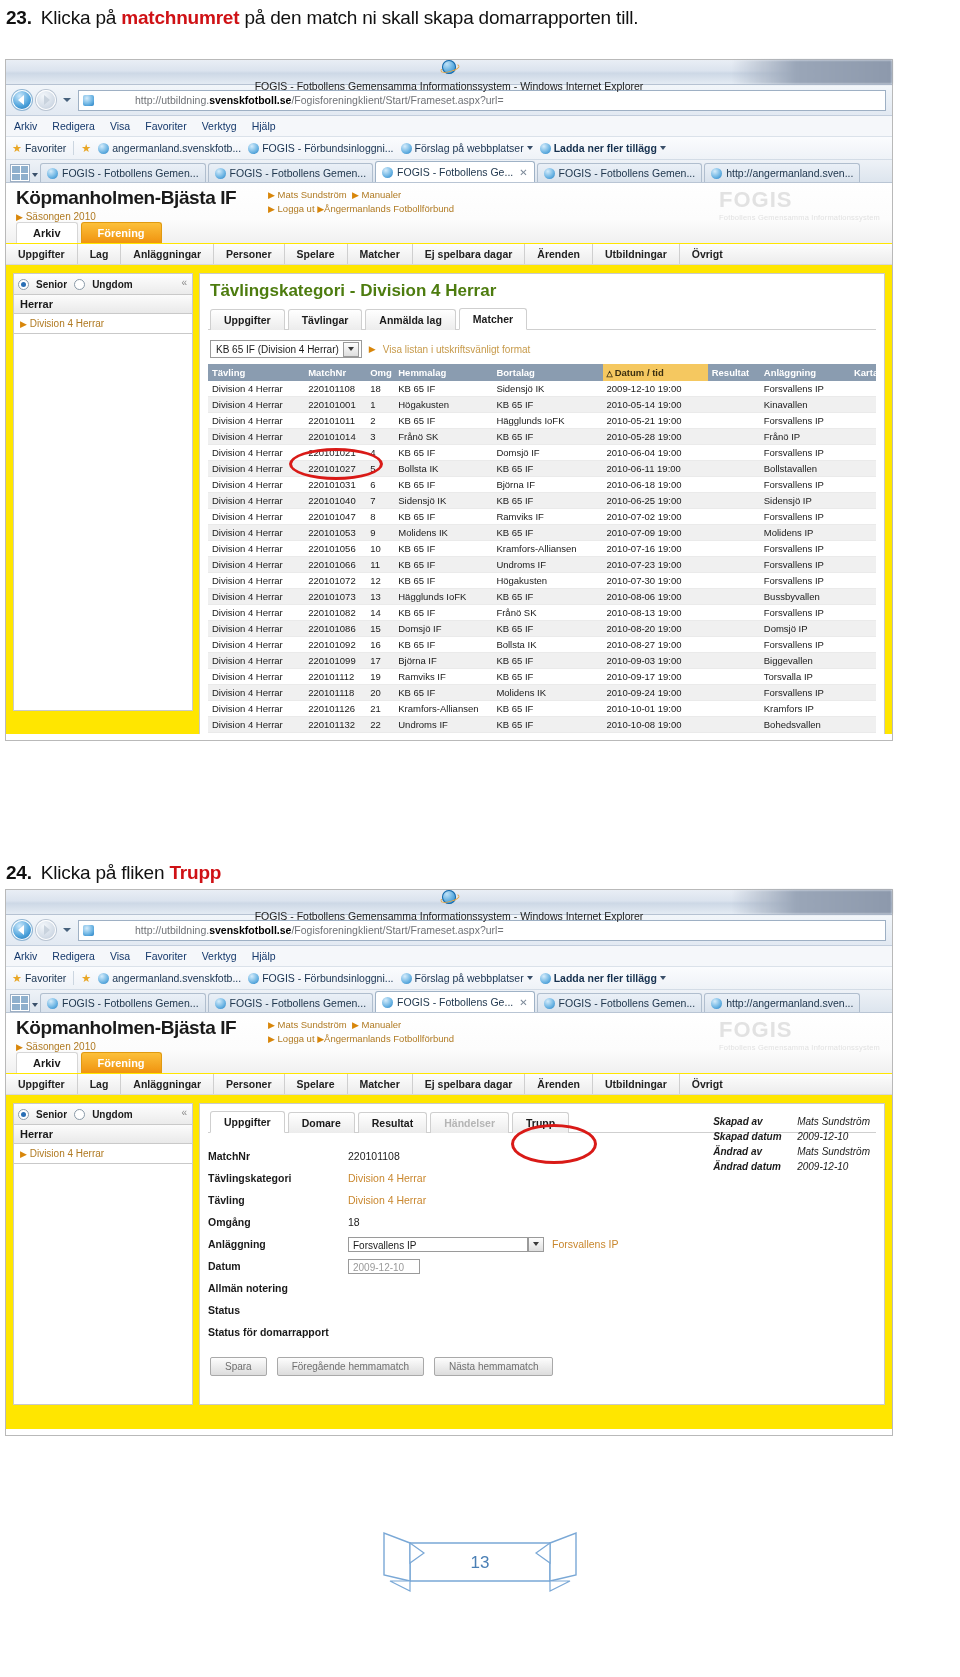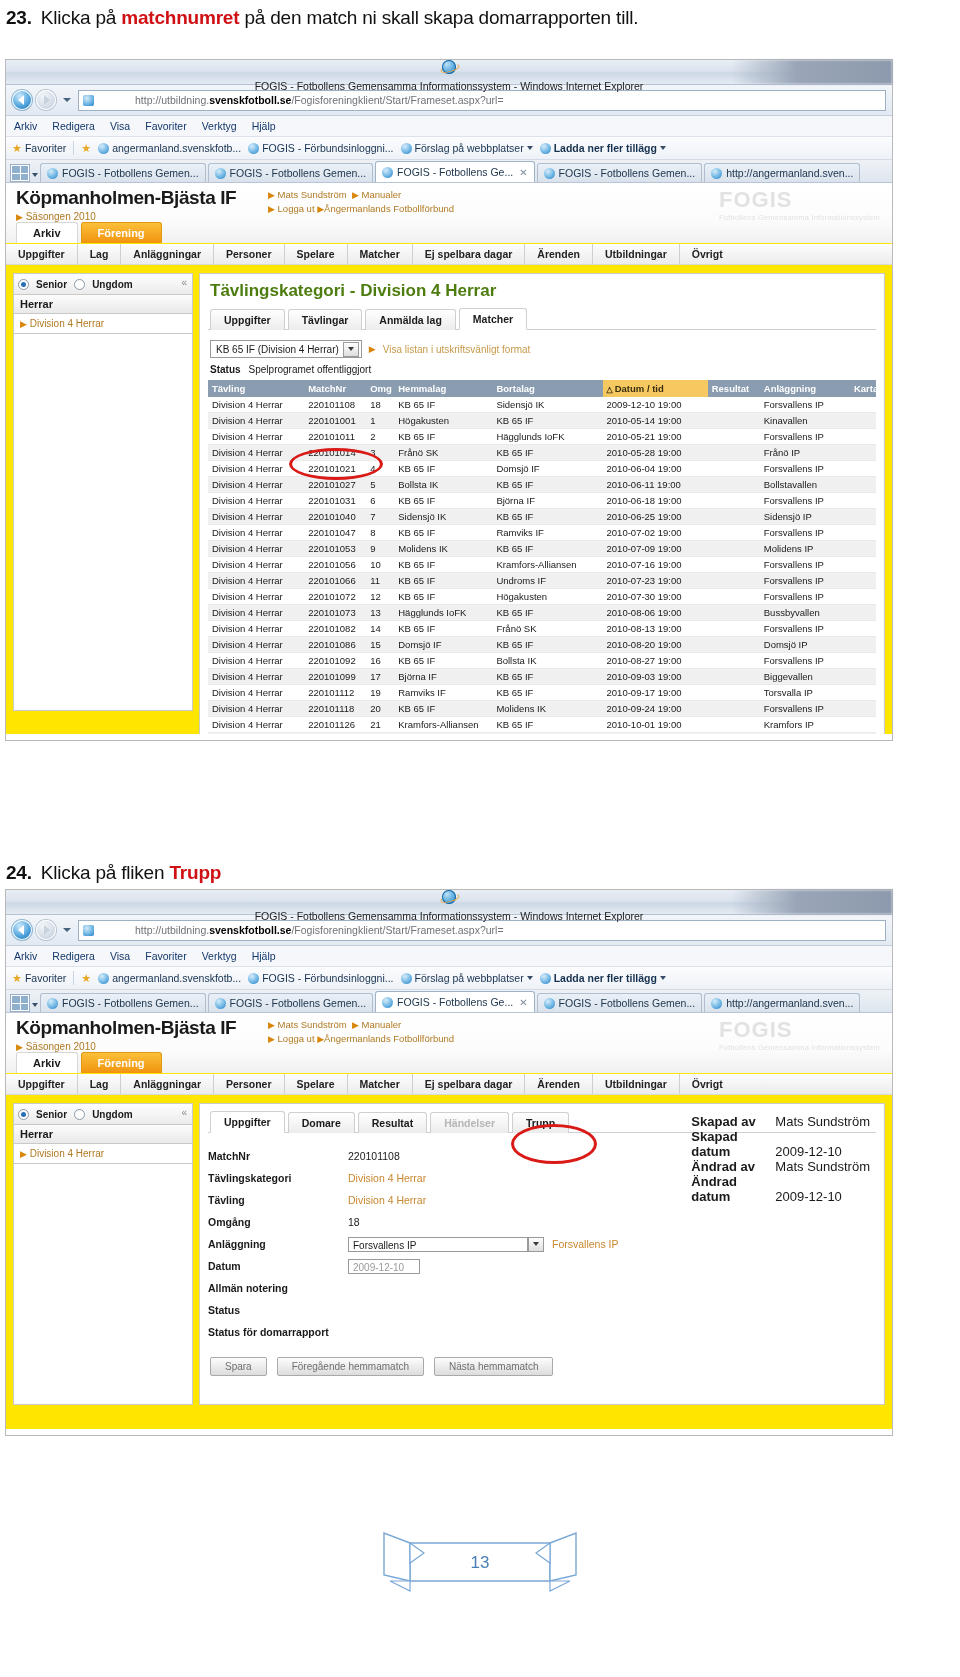--- a/index.html
+++ b/index.html
@@ -232,21 +232,21 @@
   .formrow{display:flex;align-items:center;height:22px;font-size:10.5px;}
   .formrow .flabel{width:140px;font-weight:bold;color:#1a1a1a;flex:none;}
   .formrow .fval{color:#1a1a1a;}
   .formrow .fval.orange{color:#c9872e;}
   .inputbox{
     border:1px solid #9a9a9a;background:#fff;height:15px;line-height:15px;
     font-size:10px;padding:0 4px;color:#1a1a1a;box-sizing:border-box;
   }
   .inputbox.dim{color:#9a9a9a;}
   .ddl{display:flex;align-items:center;}
-  .meta{position:absolute;right:14px;top:10px;font-size:13px;line-height:15px;}
+  .meta{position:absolute;right:14px;top:10px;font-size:10px;line-height:15px;font-style:italic;}
   .meta .k{font-weight:bold;display:inline-block;width:84px;color:#1a1a1a;}
   .meta .v{color:#1a1a1a;}
   .btnrow{display:flex;gap:10px;margin-top:14px;padding-left:2px;}
   .gbtn{
     background:linear-gradient(to bottom,#fdfdfd,#dcdcdc);
     border:1px solid #a9a9a9;font-size:10px;color:#6f6f6f;
     padding:3px 14px;white-space:nowrap;border-radius:2px;
   }
   
   .ribbon{position:absolute;left:50%;transform:translateX(-50%);bottom:72px;}
@@ -401,23 +401,20 @@
           <span class="selbox">
               <span>KB 65 IF (Division 4 Herrar)</span>
               <span class="selbtn">
                 <i></i>
               </span>
             </span>
           <span class="arrow">▶</span>
           <span class="printlink">Visa listan i utskriftsvänligt format</span>
         </div>
 
-        <div class="statusline">
-          <b>Status</b><span>Spelprogramet offentliggjort</span>
-        </div>
 
         <table class="matches" id="matches-table">
           <colgroup>
             <col style="width:96px">
               <col style="width:62px">
               <col style="width:28px">
               <col style="width:98px">
             <col style="width:110px">
               <col style="width:105px">
               <col style="width:52px">

